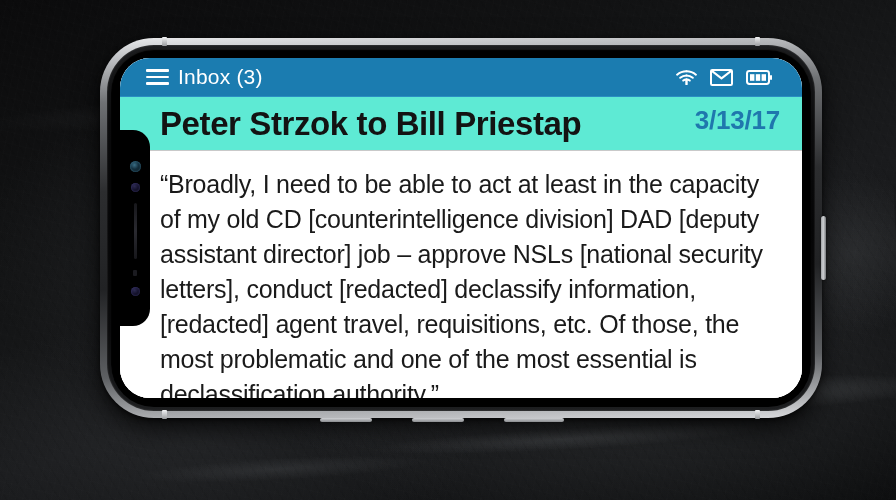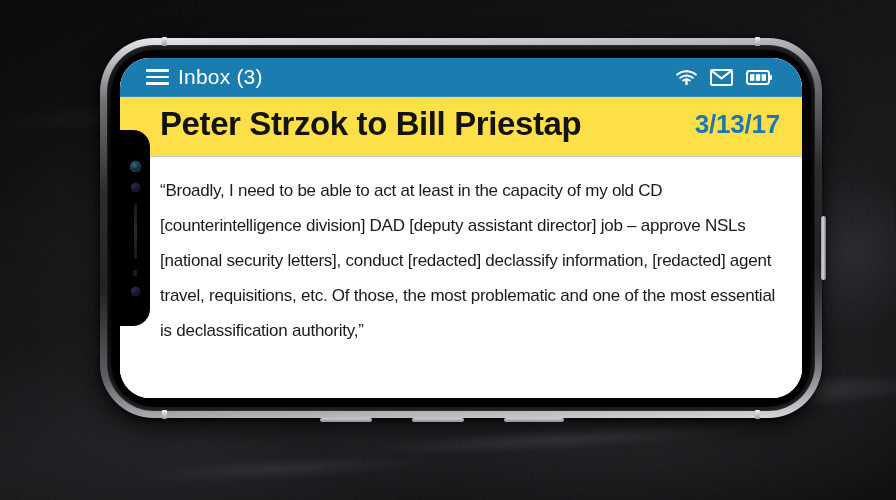--- a/index.html
+++ b/index.html
@@ -214,24 +214,24 @@
     align-items: center;
     gap: 13px;
     padding-right: 10px;
   }
   #status-icons svg { display: block; }
 
   
   #mail-header {
     flex: 0 0 auto;
     display: flex;
-    align-items: center;
-    padding: 8px 22px 13px 40px;
+    align-items: flex-start;
+    padding: 8px 22px 7px 40px;
     border-bottom: 1.5px solid #c9c9c9;
-    background: #fde047;
+    background: #5eead4;
   }
   #mail-title {
     font-size: 33px;
     font-weight: 700;
     color: #131313;
     letter-spacing: -0.4px;
     white-space: nowrap;
   }
   #mail-date {
     margin-left: auto;
@@ -245,21 +245,21 @@
 
   
   #mail-body {
     flex: 1 1 auto;
     padding: 16px 22px 10px 40px;
     background: #fff;
     overflow: hidden;
   }
   #mail-body p {
     margin: 0;
-    font-size: 17px;
+    font-size: 25px;
     line-height: 35px;
     color: #1a1a1a;
     letter-spacing: -0.25px;
     font-weight: 400;
     text-align: left;
   }
 </style>
 </head>
 <body>
 

